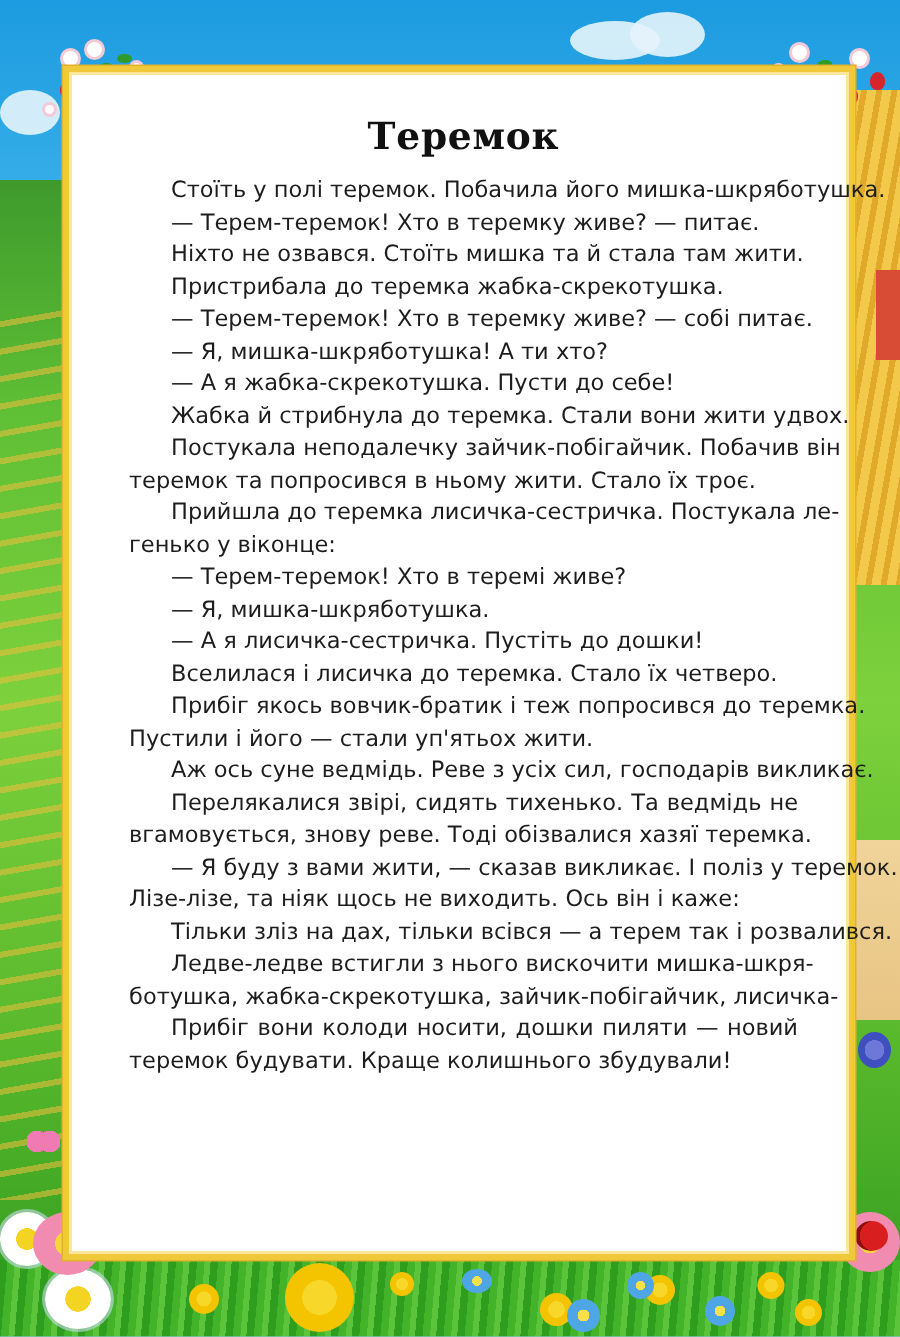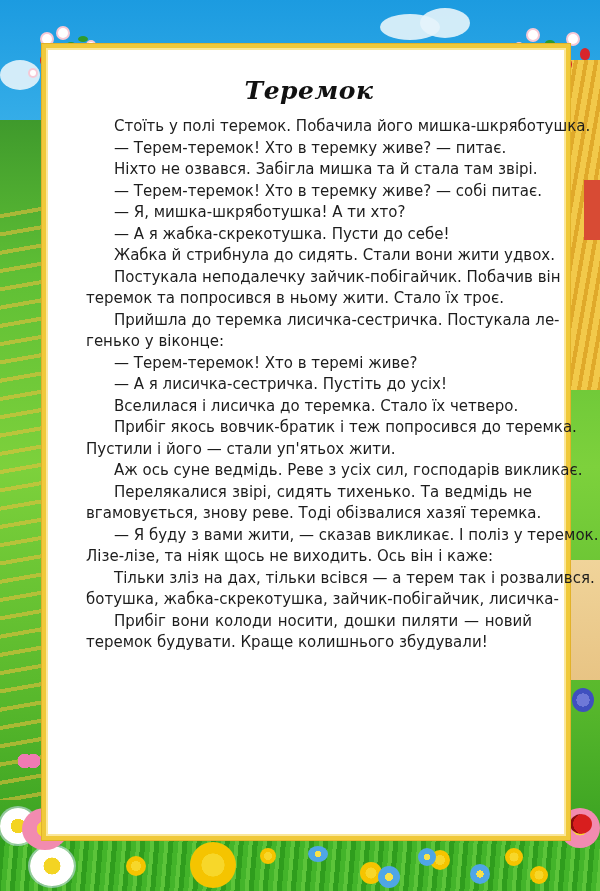--- a/index.html
+++ b/index.html
@@ -71,21 +71,21 @@
       background:#ffffff;
     }
     .page {
       position:absolute; left:0; top:0; right:0; bottom:0;
       padding: 28px 34px 0 40px;
       box-sizing:border-box;
     }
     .title {
       text-align:center;
       font-family: "DejaVu Serif", serif;
-      font-weight:bold; font-style:italic;
+      font-weight:bold; 
       font-size:25px; letter-spacing:0.5px;
       color:#111;
       margin: 0 0 10px 0;
       height:30px; line-height:30px;
     }
     .story { font-size:15px; line-height:21.5px; color:#1d1d1d; }
     .line { white-space:nowrap; overflow:visible; }
     .line.ind { padding-left:28px; }
     .line.j { text-align:justify; text-align-last:justify; }
   </style>
@@ -142,38 +142,41 @@
 <div class="ladybug" style="left:570px;top:814px;width:22px;height:20px;"></div>
 <div class="flower blue" style="left:572px;top:688px;width:22px;height:24px;background:radial-gradient(circle,#6e78d8 0 40%,#3f4fbf 41% 100%);"></div>
 <div class="butterfly"></div>
 
 <div class="frame">
   <div class="page">
     <h1 class="title">Теремок</h1>
     <div class="story" id="story">
         <div class="line ind">Стоїть у полі теремок. Побачила його мишка-шкряботушка.</div>
         <div class="line ind">— Терем-теремок! Хто в теремку живе? — питає.</div>
-        <div class="line ind">Ніхто не озвався. Забігла мишка та й стала там звірі.</div>
+        <div class="line ind">Ніхто не озвався. Стоїть мишка та й стала там жити.</div>
+        <div class="line ind">Пристрибала до теремка жабка-скрекотушка.</div>
         <div class="line ind">— Терем-теремок! Хто в теремку живе? — собі питає.</div>
         <div class="line ind">— Я, мишка-шкряботушка! А ти хто?</div>
         <div class="line ind">— А я жабка-скрекотушка. Пусти до себе!</div>
-        <div class="line ind">Жабка й стрибнула до сидять. Стали вони жити удвох.</div>
+        <div class="line ind">Жабка й стрибнула до теремка. Стали вони жити удвох.</div>
         <div class="line ind j">Постукала неподалечку зайчик-побігайчик. Побачив він</div>
         <div class="line">теремок та попросився в ньому жити. Стало їх троє.</div>
         <div class="line ind j">Прийшла до теремка лисичка-сестричка. Постукала ле-</div>
         <div class="line">генько у віконце:</div>
         <div class="line ind">— Терем-теремок! Хто в теремі живе?</div>
-        <div class="line ind">— А я лисичка-сестричка. Пустіть до усіх!</div>
+        <div class="line ind">— Я, мишка-шкряботушка.</div>
+        <div class="line ind">— А я лисичка-сестричка. Пустіть до дошки!</div>
         <div class="line ind">Вселилася і лисичка до теремка. Стало їх четверо.</div>
         <div class="line ind">Прибіг якось вовчик-братик і теж попросився до теремка.</div>
         <div class="line">Пустили і його — стали уп'ятьох жити.</div>
         <div class="line ind">Аж ось суне ведмідь. Реве з усіх сил, господарів викликає.</div>
         <div class="line ind j">Перелякалися звірі, сидять тихенько. Та ведмідь не</div>
         <div class="line">вгамовується, знову реве. Тоді обізвалися хазяї теремка.</div>
         <div class="line ind">— Я буду з вами жити, — сказав викликає. І поліз у теремок.</div>
         <div class="line">Лізе-лізе, та ніяк щось не виходить. Ось він і каже:</div>
         <div class="line ind">Тільки зліз на дах, тільки всівся — а терем так і розвалився.</div>
+        <div class="line ind j">Ледве-ледве встигли з нього вискочити мишка-шкря-</div>
         <div class="line j">ботушка, жабка-скрекотушка, зайчик-побігайчик, лисичка-</div>
         <div class="line ind j">Прибіг вони колоди носити, дошки пиляти — новий</div>
         <div class="line">теремок будувати. Краще колишнього збудували!</div>
       </div>
   </div>
 </div>
 
 </body></html>

